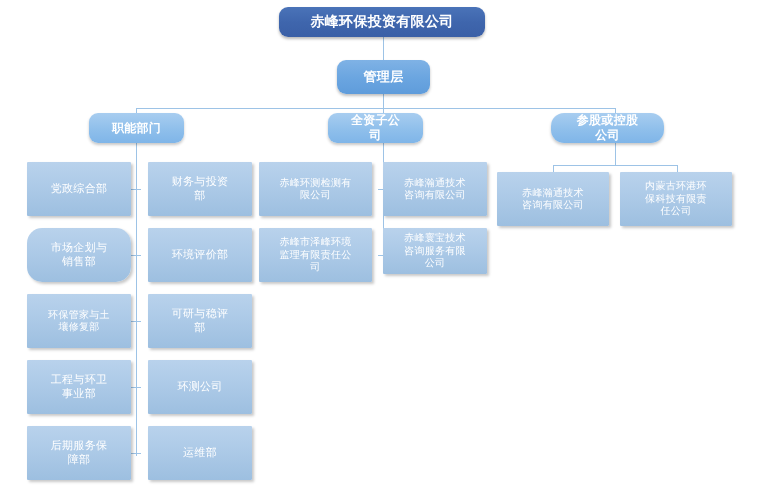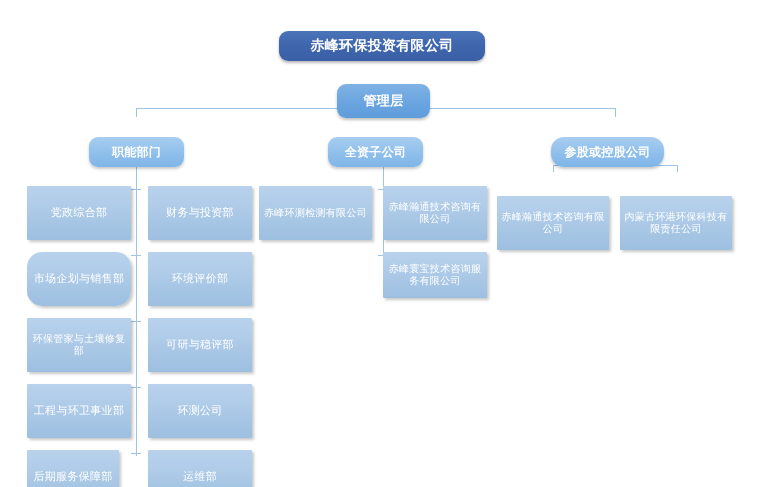--- a/index.html
+++ b/index.html
@@ -30,23 +30,22 @@
   
   .node {
     position: absolute;
     box-sizing: border-box;
     display: flex;
     align-items: center;
     justify-content: center;
     text-align: center;
     color: #ffffff;
     line-height: 1.25;
-    padding: 2px 3px;
+    padding: 2px 20px;
     letter-spacing: 0.3px;
-    margin-top: 24px;
   }
 
   
   .node.lvl1 {
     background: linear-gradient(to bottom, #4a73b8 0%, #3f66ad 50%, #3a5fa6 100%);
     border-radius: 9px;
     font-size: 14px;
     font-weight: bold;
     box-shadow: 0 2px 3px rgba(0,0,0,0.28);
   }
@@ -154,32 +153,35 @@
     <span>可研与稳评部</span>
   </div>
 
   <div class="node leaf" style="left:27px; top:360px; width:104px; height:54px;">
     <span>工程与环卫事业部</span>
   </div>
   <div class="node leaf" style="left:148px; top:360px; width:104px; height:54px;">
     <span>环测公司</span>
   </div>
 
-  <div class="node leaf" style="left:27px; top:426px; width:92px; height:54px;">
+  <div class="node leaf" style="left:27px; top:426px; width:104px; height:54px;">
     <span>后期服务保障部</span>
   </div>
   <div class="node leaf" style="left:148px; top:426px; width:104px; height:54px;">
     <span>运维部</span>
   </div>
 
   <div class="node leaf two-line" style="left:259px; top:162px; width:113px; height:54px;">
     <span>赤峰环测检测有限公司</span>
   </div>
   <div class="node leaf two-line" style="left:383px; top:162px; width:104px; height:54px;">
     <span>赤峰瀚通技术咨询有限公司</span>
+  </div>
+  <div class="node leaf two-line" style="left:259px; top:228px; width:113px; height:54px;">
+    <span>赤峰市泽峰环境监理有限责任公司</span>
   </div>
   <div class="node leaf two-line" style="left:383px; top:228px; width:104px; height:46px;">
     <span>赤峰寰宝技术咨询服务有限公司</span>
   </div>
 
   <div class="node leaf two-line" style="left:497px; top:172px; width:112px; height:54px;">
     <span>赤峰瀚通技术咨询有限公司</span>
   </div>
   <div class="node leaf two-line" style="left:620px; top:172px; width:112px; height:54px;">
     <span>内蒙古环港环保科技有限责任公司</span>

